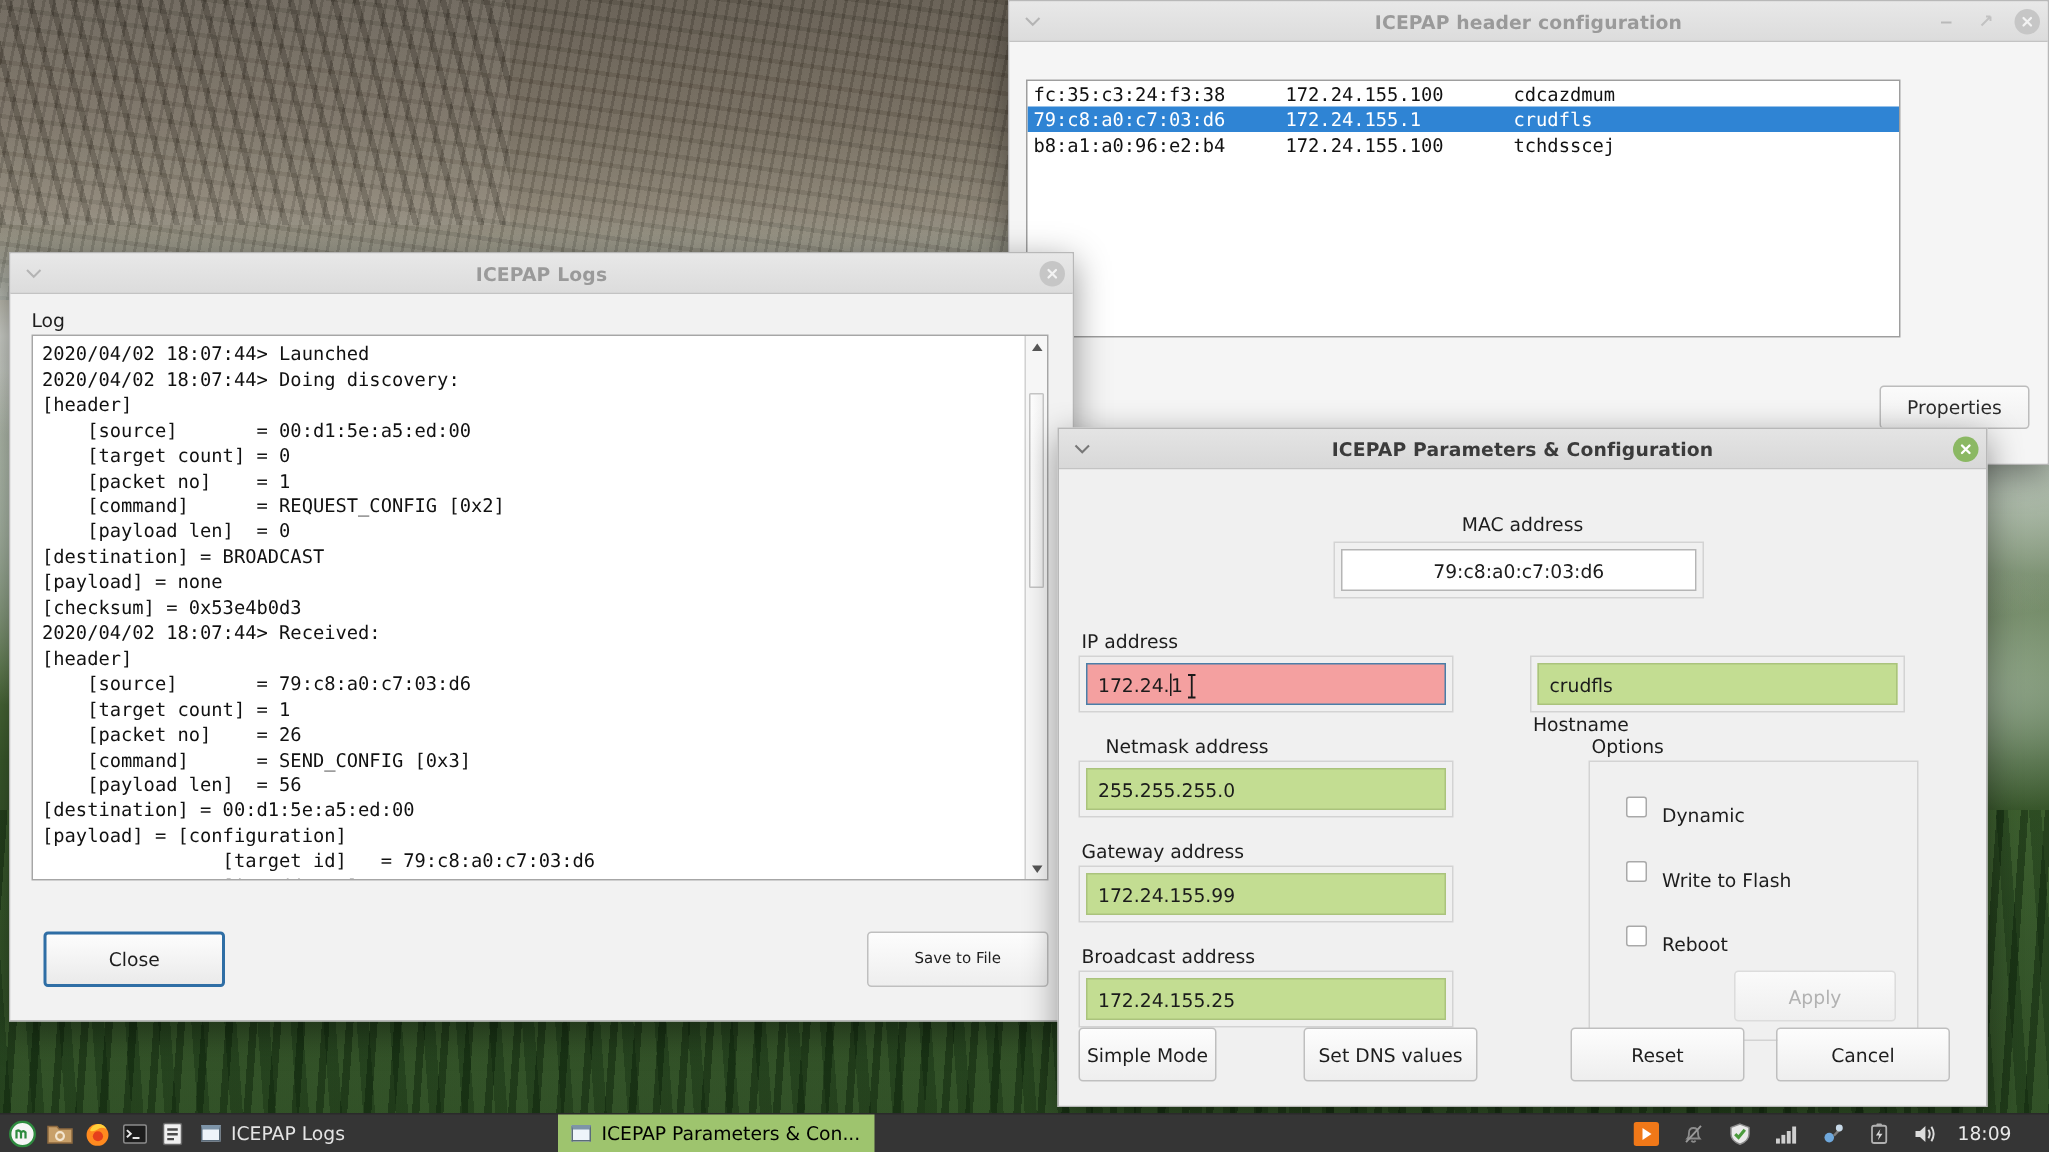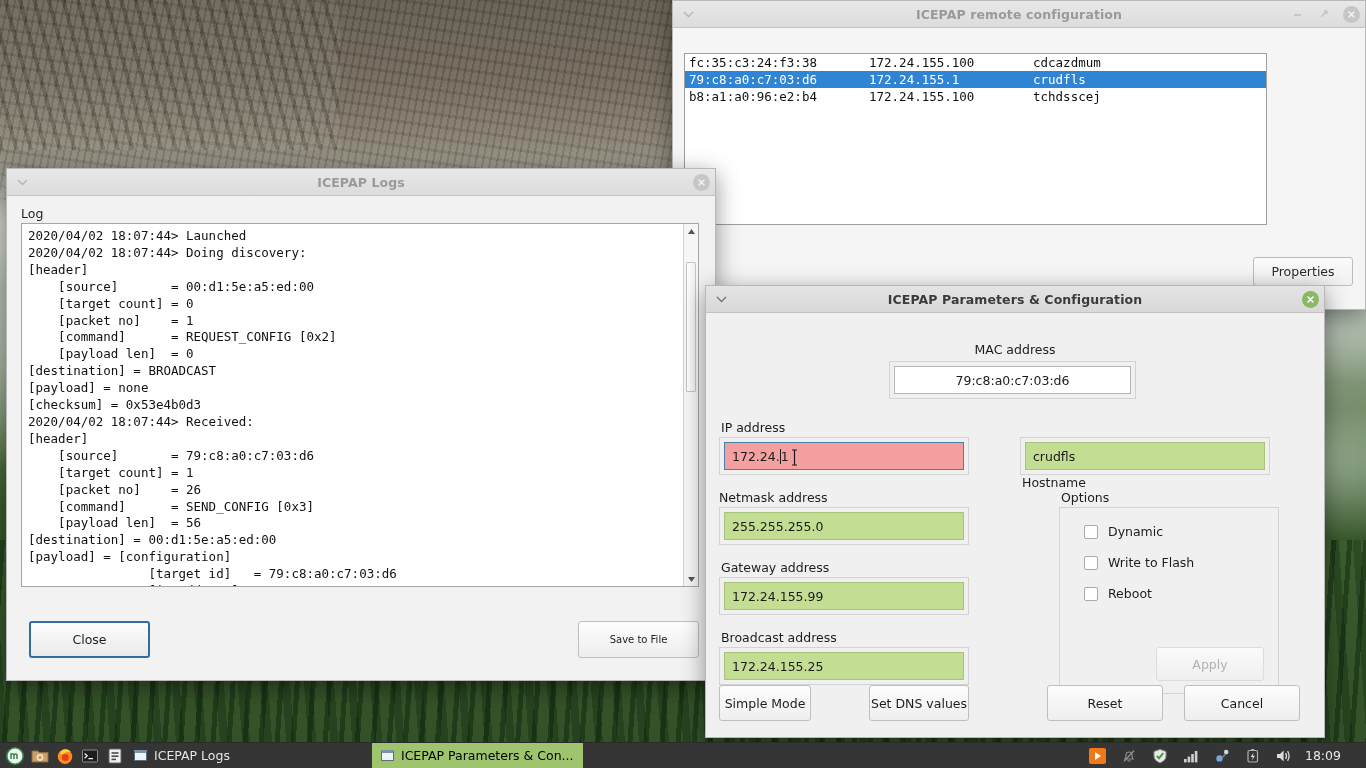--- a/index.html
+++ b/index.html
@@ -99,21 +99,21 @@
   #win-remote { left: 672px; top: 0px; width: 694px; height: 310px; }
   #win-remote .body { padding: 0; height: calc(100% - 27px); position: relative; background: #f5f5f5; }
   #dev-list {
     position: absolute; left: 11px; top: 25px; width: 583px; height: 172px;
     background: #fff; border: 1px solid #9e9e9e;
     overflow: hidden;
   }
   .dev-row {
     display: flex; height: 17px; align-items: center;
     font-family: "DejaVu Sans Mono", monospace; font-size: 12.5px;
-    color: #111; padding-left: 4px; gap: 12px;
+    color: #111; padding-left: 4px;
   }
   .dev-row.selected { background: #2f84d4; color: #fff; }
   .dev-mac   { width: 168px; }
   .dev-ip    { width: 152px; }
   .dev-host  { flex: 1; }
   #btn-properties {
     position: absolute; right: 12px; bottom: 23px;
     width: 100px; height: 29px;
     background: linear-gradient(to bottom, #fbfbfb, #f0f0f0);
     border: 1px solid #bcbcbc; border-radius: 3px;
@@ -185,56 +185,56 @@
   .white { background: #ffffff; border-color: #b5b5b5; text-align: center; }
 
   #mac-label { position: absolute; left: 0; right: 0; top: 29px; text-align: center; }
   #mac-frame { position: absolute; left: 183px; top: 48px; width: 247px; }
 
   #ip-label { position: absolute; left: 15px; top: 107px; }
   #ip-frame { position: absolute; left: 13px; top: 124px; width: 250px; }
   #host-label { position: absolute; left: 316px; top: 118px; margin-top: 44px; }
   #host-frame { position: absolute; left: 314px; top: 124px; width: 250px; }
 
-  #nm-label { position: absolute; left: 13px; top: 177px; }
+  #nm-label { position: absolute; left: 31px; top: 177px; }
   #nm-frame { position: absolute; left: 13px; top: 194px; width: 250px; }
   #gw-label { position: absolute; left: 15px; top: 247px; }
   #gw-frame { position: absolute; left: 13px; top: 264px; width: 250px; }
   #bc-label { position: absolute; left: 15px; top: 317px; }
   #bc-frame { position: absolute; left: 13px; top: 334px; width: 250px; }
 
   #opt-label { position: absolute; left: 355px; top: 177px; }
   #opt-frame {
     position: absolute; left: 353px; top: 194px; width: 220px; height: 187px;
     background: #f0f0f0; border: 1px solid #d3d3d3;
   }
   .checkrow { display: flex; align-items: center; gap: 10px; margin: 16px 0 0 24px; }
   .checkbox {
     width: 14px; height: 14px; background: #fff;
     border: 1px solid #a9a9a9; border-radius: 2px;
   }
-  .check-label { font-size: 12.5px; color: #1d1d1d; }
+  .check-label { font-size: 12.5px; color: #1d1d1d; margin-top: 12px; }
   #btn-apply {
     position: absolute; right: 14px; bottom: 12px;
     width: 108px; height: 34px;
     background: linear-gradient(to bottom, #fafafa, #efefef);
     border: 1px solid #dcdcdc; border-radius: 3px;
     display:flex; align-items:center; justify-content:center;
     font-size: 12.5px; color: #b2b2b2;
   }
 
   .dlg-btn {
     position: absolute; bottom: 16px; height: 36px;
     background: linear-gradient(to bottom, #fdfdfd, #eeeeee);
     border: 1px solid #bfbfbf; border-radius: 3px;
     display:flex; align-items:center; justify-content:center;
     font-size: 12.5px; color: #1d1d1d;
   }
   #btn-simple { left: 13px;  width: 92px; }
-  #btn-dns    { left: 163px; width: 100px; }
+  #btn-dns    { left: 163px; width: 116px; }
   #btn-reset  { left: 341px; width: 116px; }
   #btn-cancel { left: 478px; width: 116px; }
 
   
   #caret {
     display: inline-block; width: 1px; height: 15px;
     background: #1b1b1b; vertical-align: -3px; margin: 0 0px;
   }
   #ibeam {
     position: absolute; left: 66px; top: 6px; width: 7px; height: 17px;
@@ -272,21 +272,21 @@
   <div id="treeline"></div>
 </div>
 
 <div class="window" id="win-remote">
   <div class="titlebar">
     <div class="tb-left">
       <svg width="11" height="8" viewBox="0 0 11 8">
           <path d="M1 2 L5.5 6.5 L10 2" fill="none" stroke="#b4b4b4" stroke-width="1.4"></path>
         </svg>
     </div>
-    <div class="tb-title inactive">ICEPAP remote configuration</div>
+    <div class="tb-title inactive">ICEPAP header configuration</div>
     <div class="tb-right">
       <div class="tb-btn">
         <svg width="11" height="11" viewBox="0 0 11 11">
             <line x1="2" y1="6" x2="9" y2="6" stroke="#b9b9b9" stroke-width="1.3"></line>
           </svg>
       </div>
       <div class="tb-btn">
         <svg width="11" height="11" viewBox="0 0 11 11">
             <path d="M2 8 L8 2 M8 2 L8 5 M8 2 L5 2" fill="none" stroke="#c2c2c2" stroke-width="1.3"></path>
           </svg>

